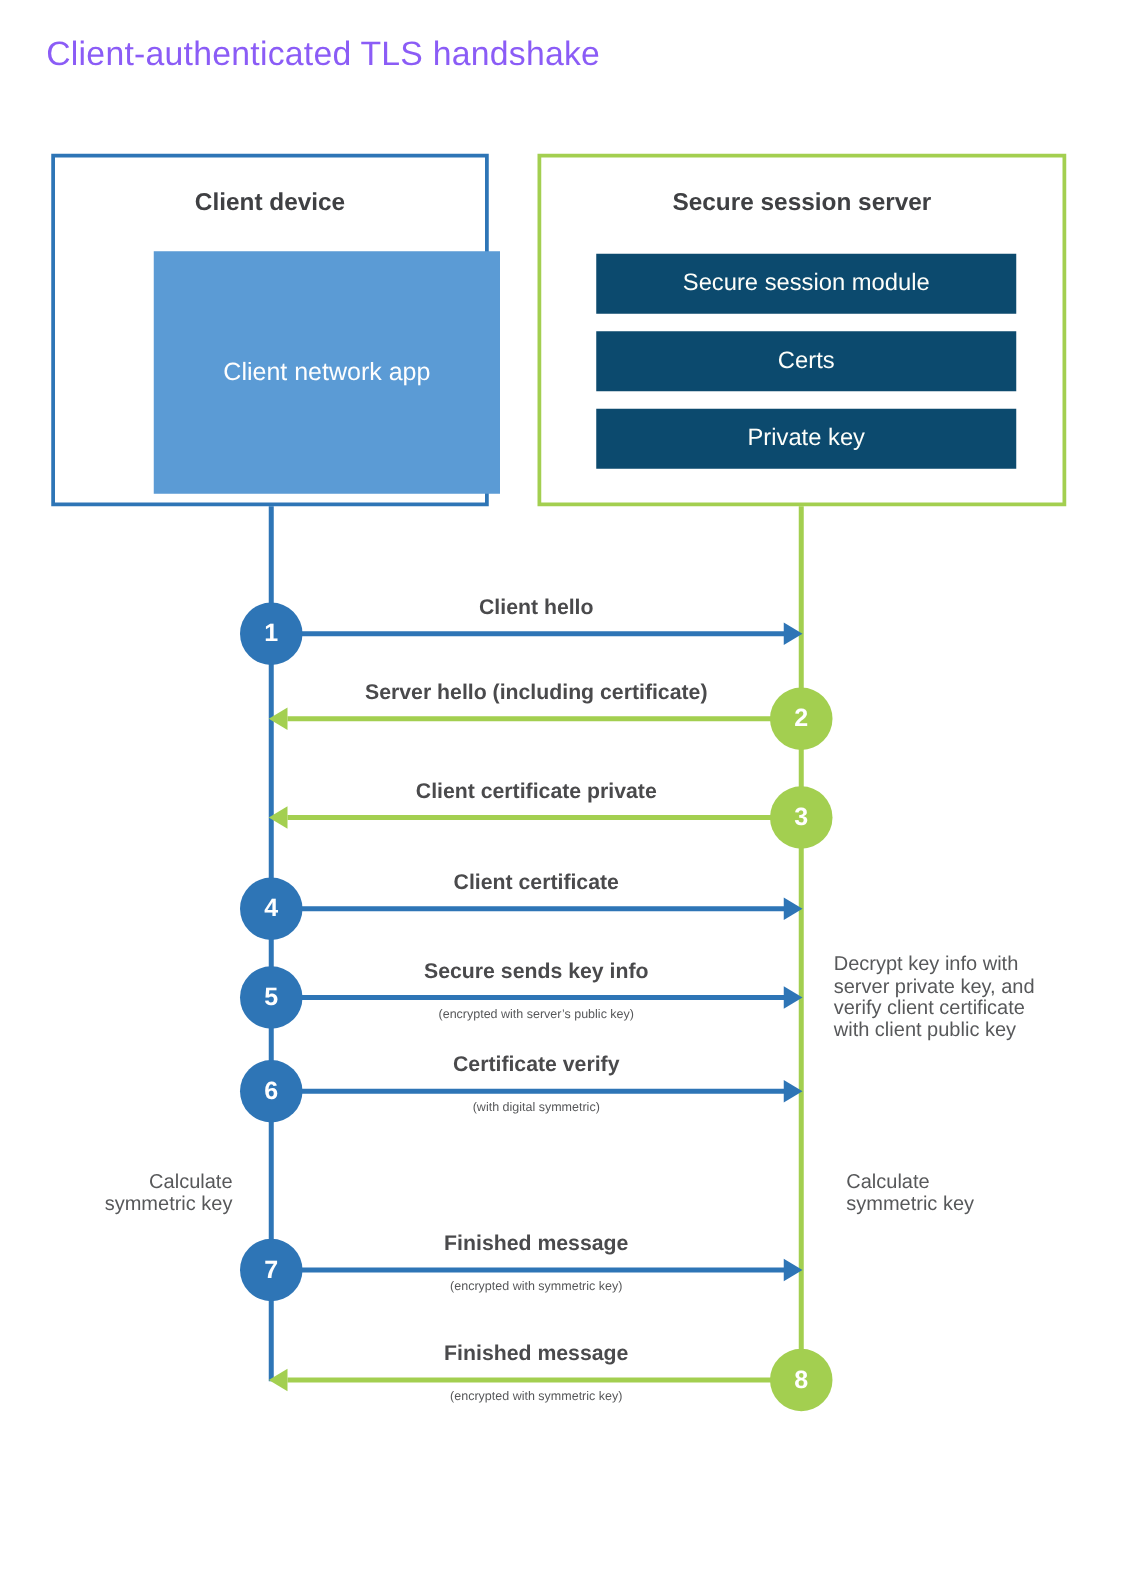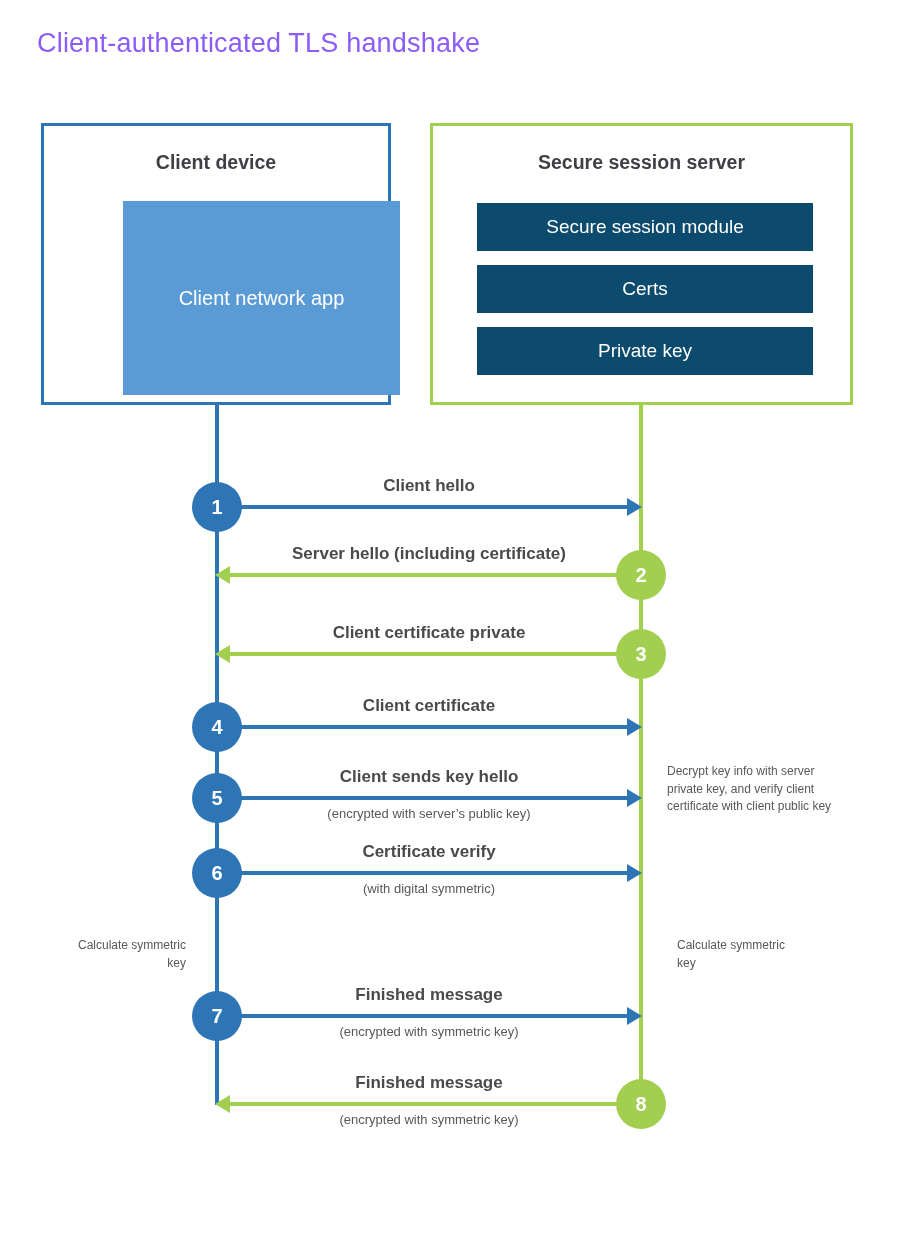--- a/index.html
+++ b/index.html
@@ -48,23 +48,23 @@
   .num{
     position:absolute;top:-25px;width:50px;height:50px;border-radius:50%;background:var(--c);
     color:#fff;font-size:20px;font-weight:bold;display:flex;align-items:center;justify-content:center;
     z-index:2;
   }
   .msg.blue  .num{left:192px;}
   .msg.green .num{left:616px;}
   .msg-label{position:absolute;left:217px;width:424px;top:-31px;text-align:center;
     font-size:17px;color:#4a4a4c;font-weight:bold;}
   .msg-sub{position:absolute;left:217px;width:424px;top:8px;text-align:center;
-    font-size:13px;color:#57585a;}
+    font-size:10px;color:#57585a;}
   
-  .note{position:absolute;font-size:12px;line-height:17.5px;color:#57585a;}
+  .note{position:absolute;font-size:16px;line-height:17.5px;color:#57585a;}
   .note.decrypt{left:667px;top:763px;width:172px;text-align:left;}
   .note.calc-left{left:56px;top:937px;width:130px;text-align:right;}
   .note.calc-right{left:677px;top:937px;width:130px;text-align:left;}
 </style>
 </head>
 <body>
 
 <div id="canvas">
 
   <div class="page-title">Client-authenticated TLS handshake</div>
@@ -108,21 +108,21 @@
   </div>
 
   <div class="msg blue right" style="--y:727px">
     <div class="msg-label">Client certificate</div>
     <div class="arrow-line"></div>
     <div class="arrow-head"></div>
     <div class="num">4</div>
   </div>
 
   <div class="msg blue right" style="--y:798px">
-    <div class="msg-label">Client sends key hello</div>
+    <div class="msg-label">Secure sends key info</div>
     <div class="msg-sub">(encrypted with server’s public key)</div>
     <div class="arrow-line"></div>
     <div class="arrow-head"></div>
     <div class="num">5</div>
   </div>
 
   <div class="msg blue right" style="--y:873px">
     <div class="msg-label">Certificate verify</div>
     <div class="msg-sub">(with digital symmetric)</div>
     <div class="arrow-line"></div>

